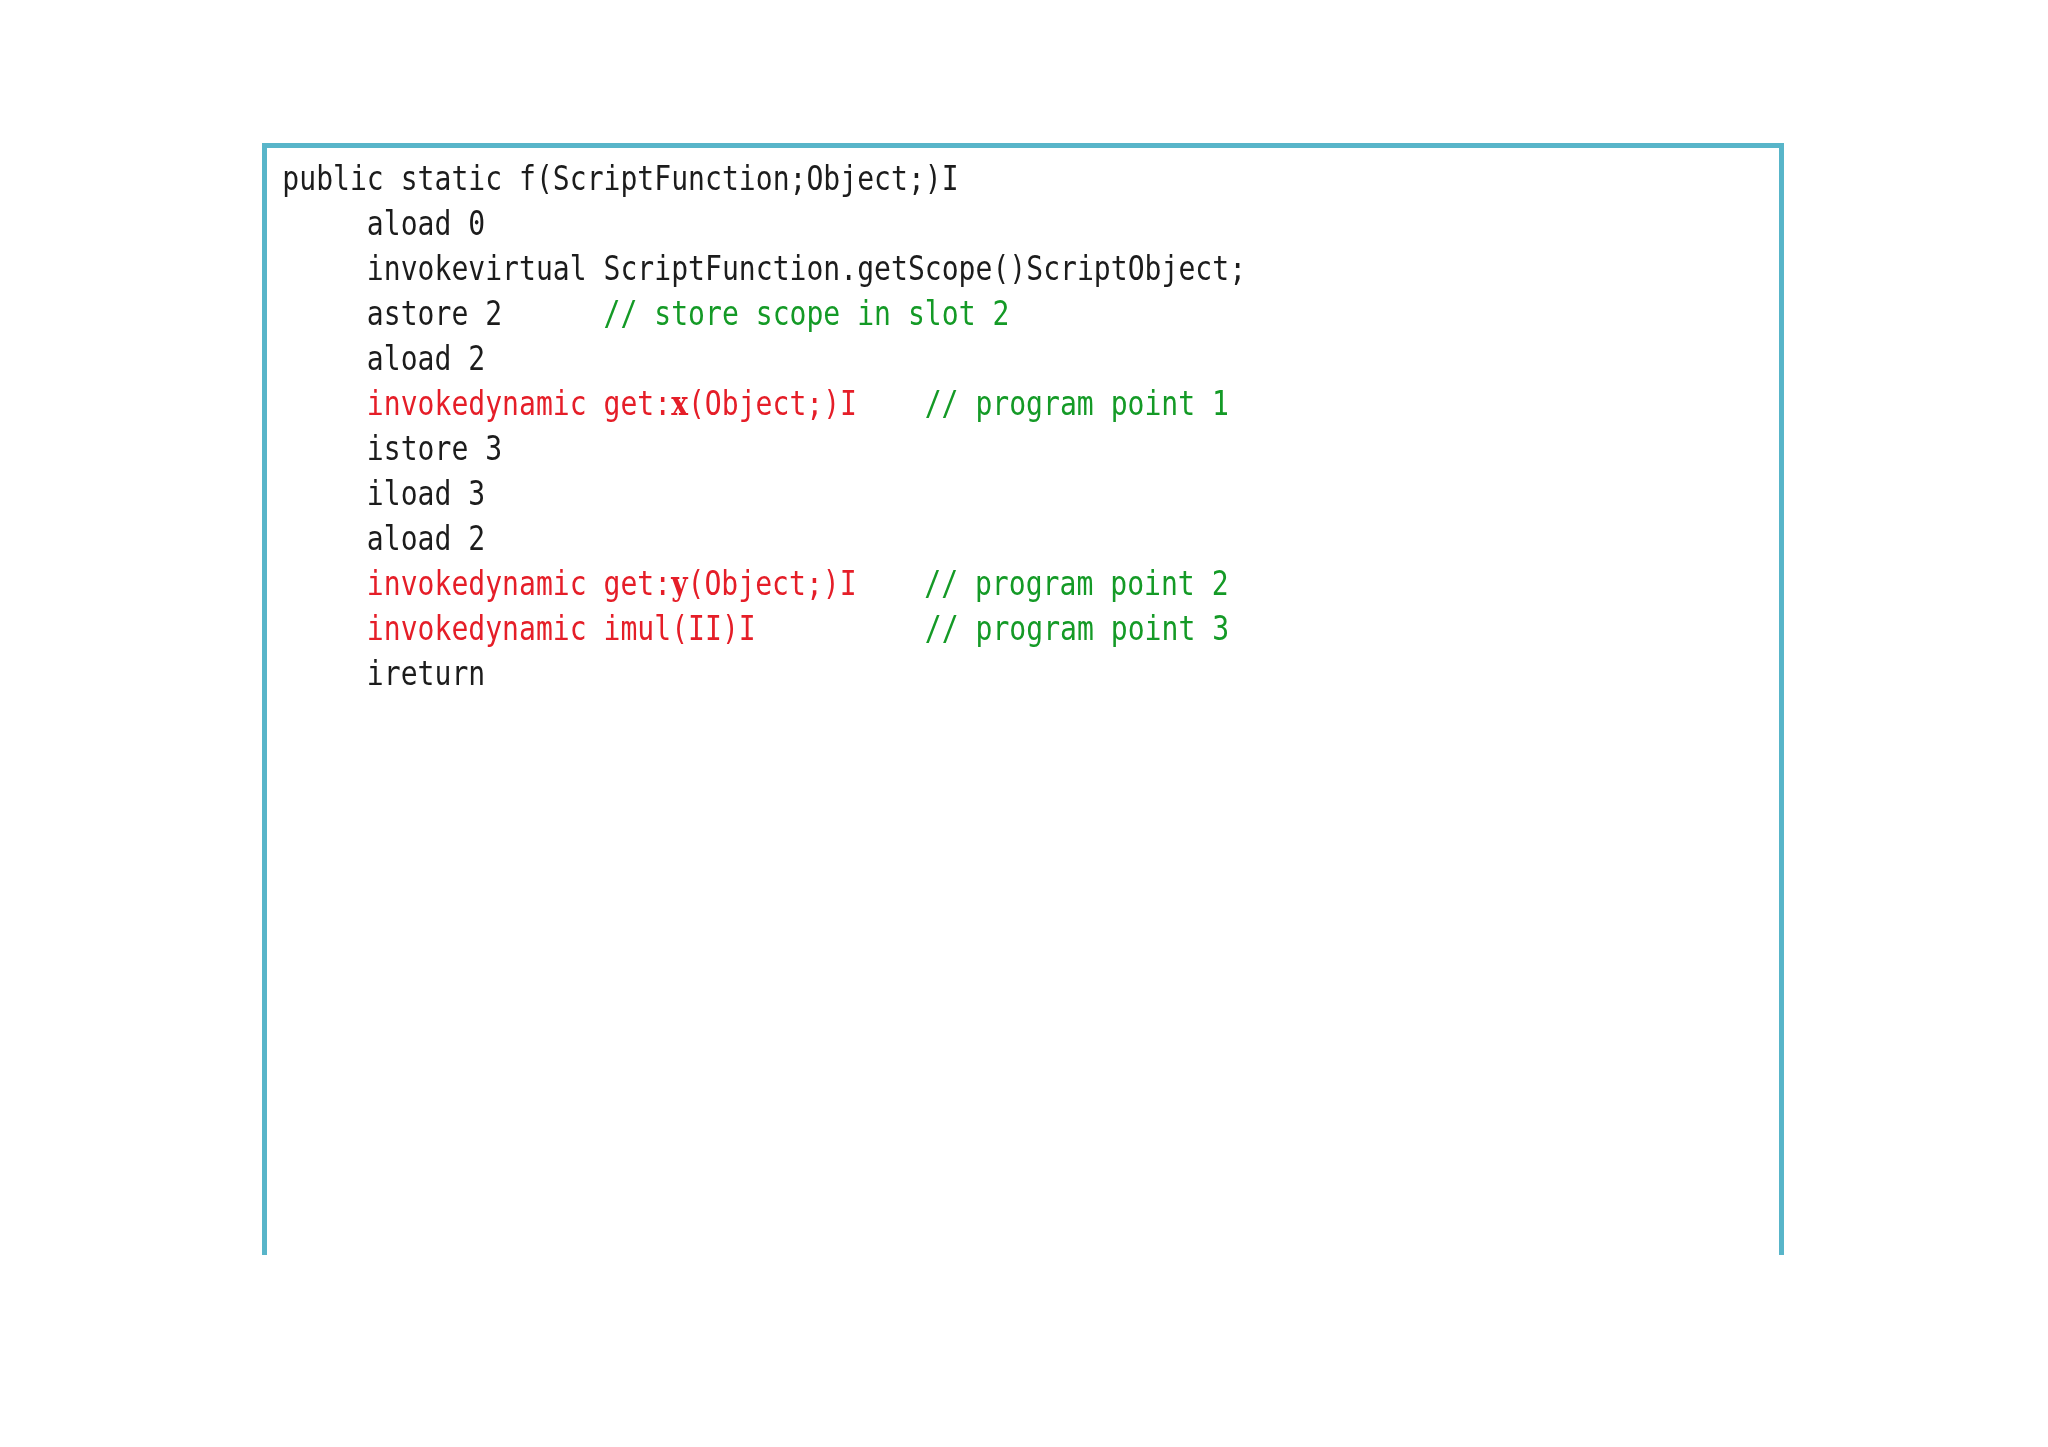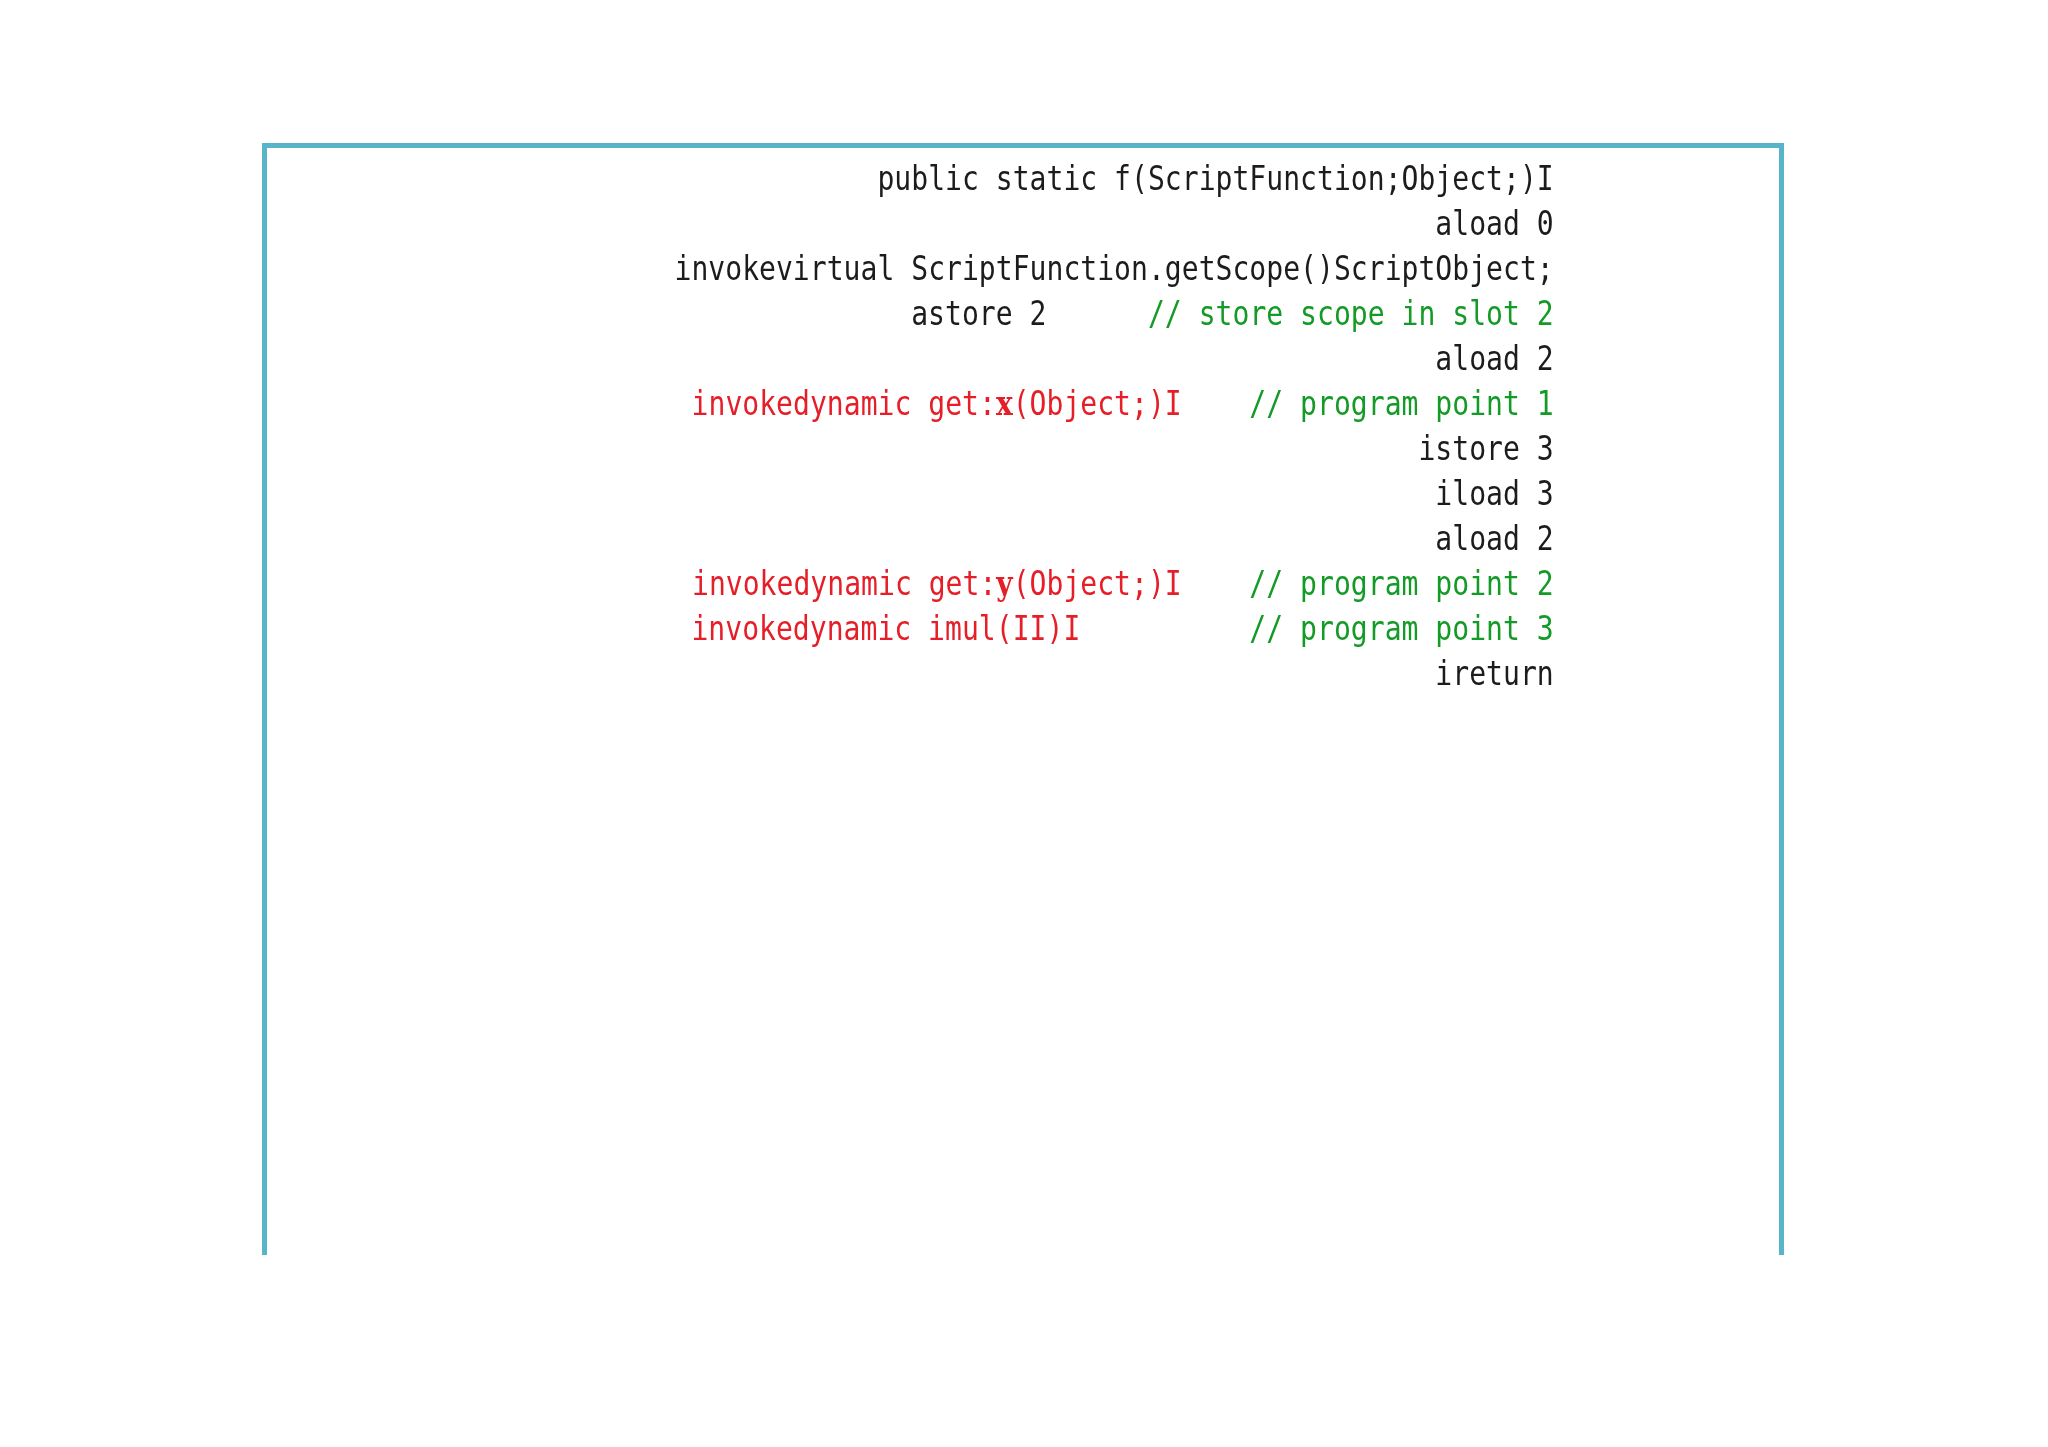--- a/index.html
+++ b/index.html
@@ -6,21 +6,20 @@
     margin: 0;
     padding: 0;
     background: #ffffff;
   }
   .page {
     position: relative;
     width: 2048px;
     height: 1255px;
     background: #ffffff;
     overflow: hidden;
-    text-align: right;
   }
   .code-box {
     position: absolute;
     left: 262px;
     top: 143px;
     width: 1522px;
     height: 1163px;
     box-sizing: border-box;
     border: 5px solid var(--border, #58b5c9);
     background: #ffffff;

